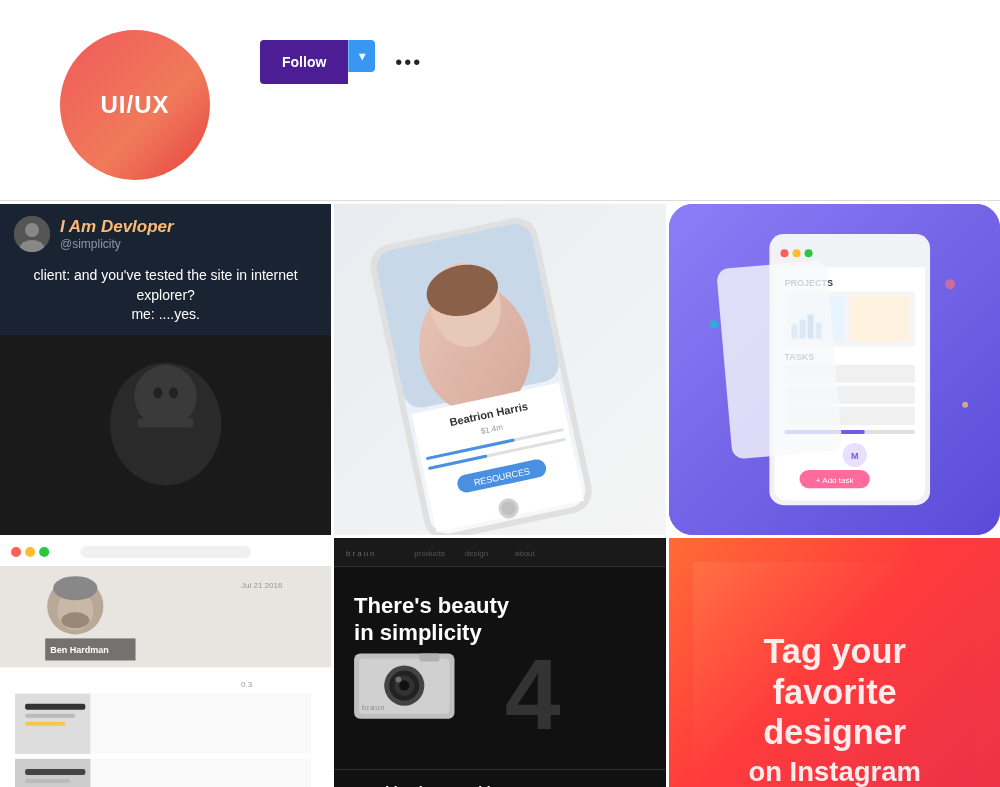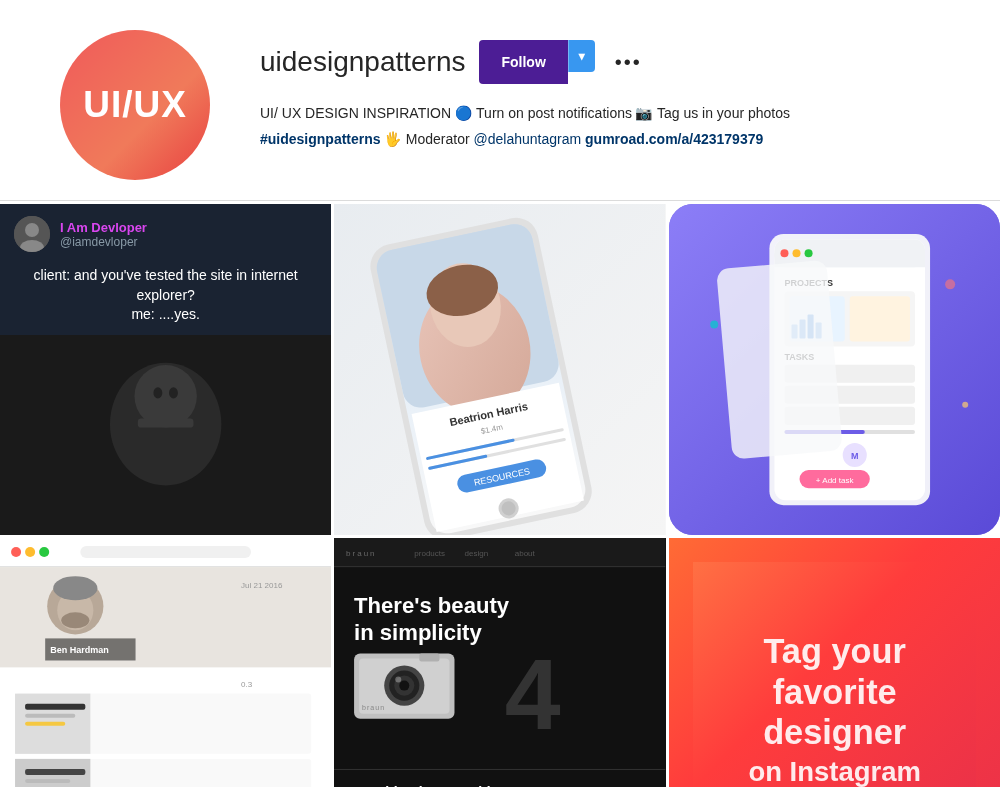--- a/index.html
+++ b/index.html
@@ -28,21 +28,21 @@
 
     .avatar-circle {
       width: 150px;
       height: 150px;
       border-radius: 50%;
       background: linear-gradient(135deg, #f05a5a 0%, #f07a5a 60%, #e84040 100%);
       display: flex;
       align-items: center;
       justify-content: center;
       color: white;
-      font-size: 37px;
+      font-size: 24px;
       font-weight: 700;
       letter-spacing: 1px;
       text-align: right;
     }
 
     .profile-info {
       flex: 1;
       padding-top: 10px;
     }
 
@@ -172,23 +172,24 @@
 
     .tweet-avatar {
       width: 36px;
       height: 36px;
       border-radius: 50%;
       background: #555;
       overflow: hidden;
     }
 
     .tweet-user-info .tweet-name {
-      color: #d946ef;
-      font-size: 13px;
+      color: #fdba74;
+      font-size: 17px;
       font-weight: 600;
+      font-style: italic;
     }
 
     .tweet-user-info .tweet-handle {
       color: #8899a6;
       font-size: 12px;
     }
 
     .tweet-text {
       color: #ffffff;
       font-size: 14px;
@@ -256,59 +257,52 @@
 
   <div class="avatar-container">
     <div class="avatar-circle">
       <span>UI/UX</span>
     </div>
   </div>
 
   <div class="profile-info">
 
     <div class="profile-header-row">
-      <span class="username">uidesignpatterns</span>
 
       <div class="follow-btn-group">
         <button class="follow-btn">Follow</button>
         <button class="follow-dropdown-btn">
           <span>▾</span>
         </button>
       </div>
 
       <button class="more-btn">
         <span>•••</span>
       </button>
     </div>
 
 
-    <div class="bio-section">
-      <div class="bio-line">UI/ UX DESIGN INSPIRATION 🔵 Turn on post notifications 📷 Tag us in your photos</div>
-      <div class="bio-line">
-        <span class="bio-hashtag">#uidesignpatterns</span><span> 🖐 Moderator </span><span class="bio-mention">@delahuntagram</span>&nbsp;<a class="bio-link" href="#">gumroad.com/a/423179379</a>
-      </div>
-    </div>
 
   </div>
 </div>
 
 <div class="photo-grid">
 
   <div class="grid-item post-1">
     <div class="tweet-header">
       <div class="tweet-avatar">
         <svg width="36" height="36" viewBox="0 0 36 36">
           <rect width="36" height="36" fill="#555"></rect>
           <circle cx="18" cy="14" r="7" fill="#888"></circle>
           <ellipse cx="18" cy="32" rx="12" ry="8" fill="#888"></ellipse>
         </svg>
       </div>
       <div class="tweet-user-info">
         <div class="tweet-name">I Am Devloper</div>
-        <div class="tweet-handle">@iamdevloper</div>
+        <div class="tweet-handle">@simplicity</div>
       </div>
     </div>
     <div class="tweet-text">
       client: and you've tested the site in internet explorer?<br>me: ....yes.
     </div>
     <div class="post-1-lower">
       <svg width="100%" height="100%" viewBox="0 0 330 180" preserveAspectRatio="xMidYMid slice">
         <rect width="330" height="180" fill="#1a1a1a"></rect>
 
         <ellipse cx="165" cy="80" rx="50" ry="55" fill="#2a2a2a"></ellipse>

